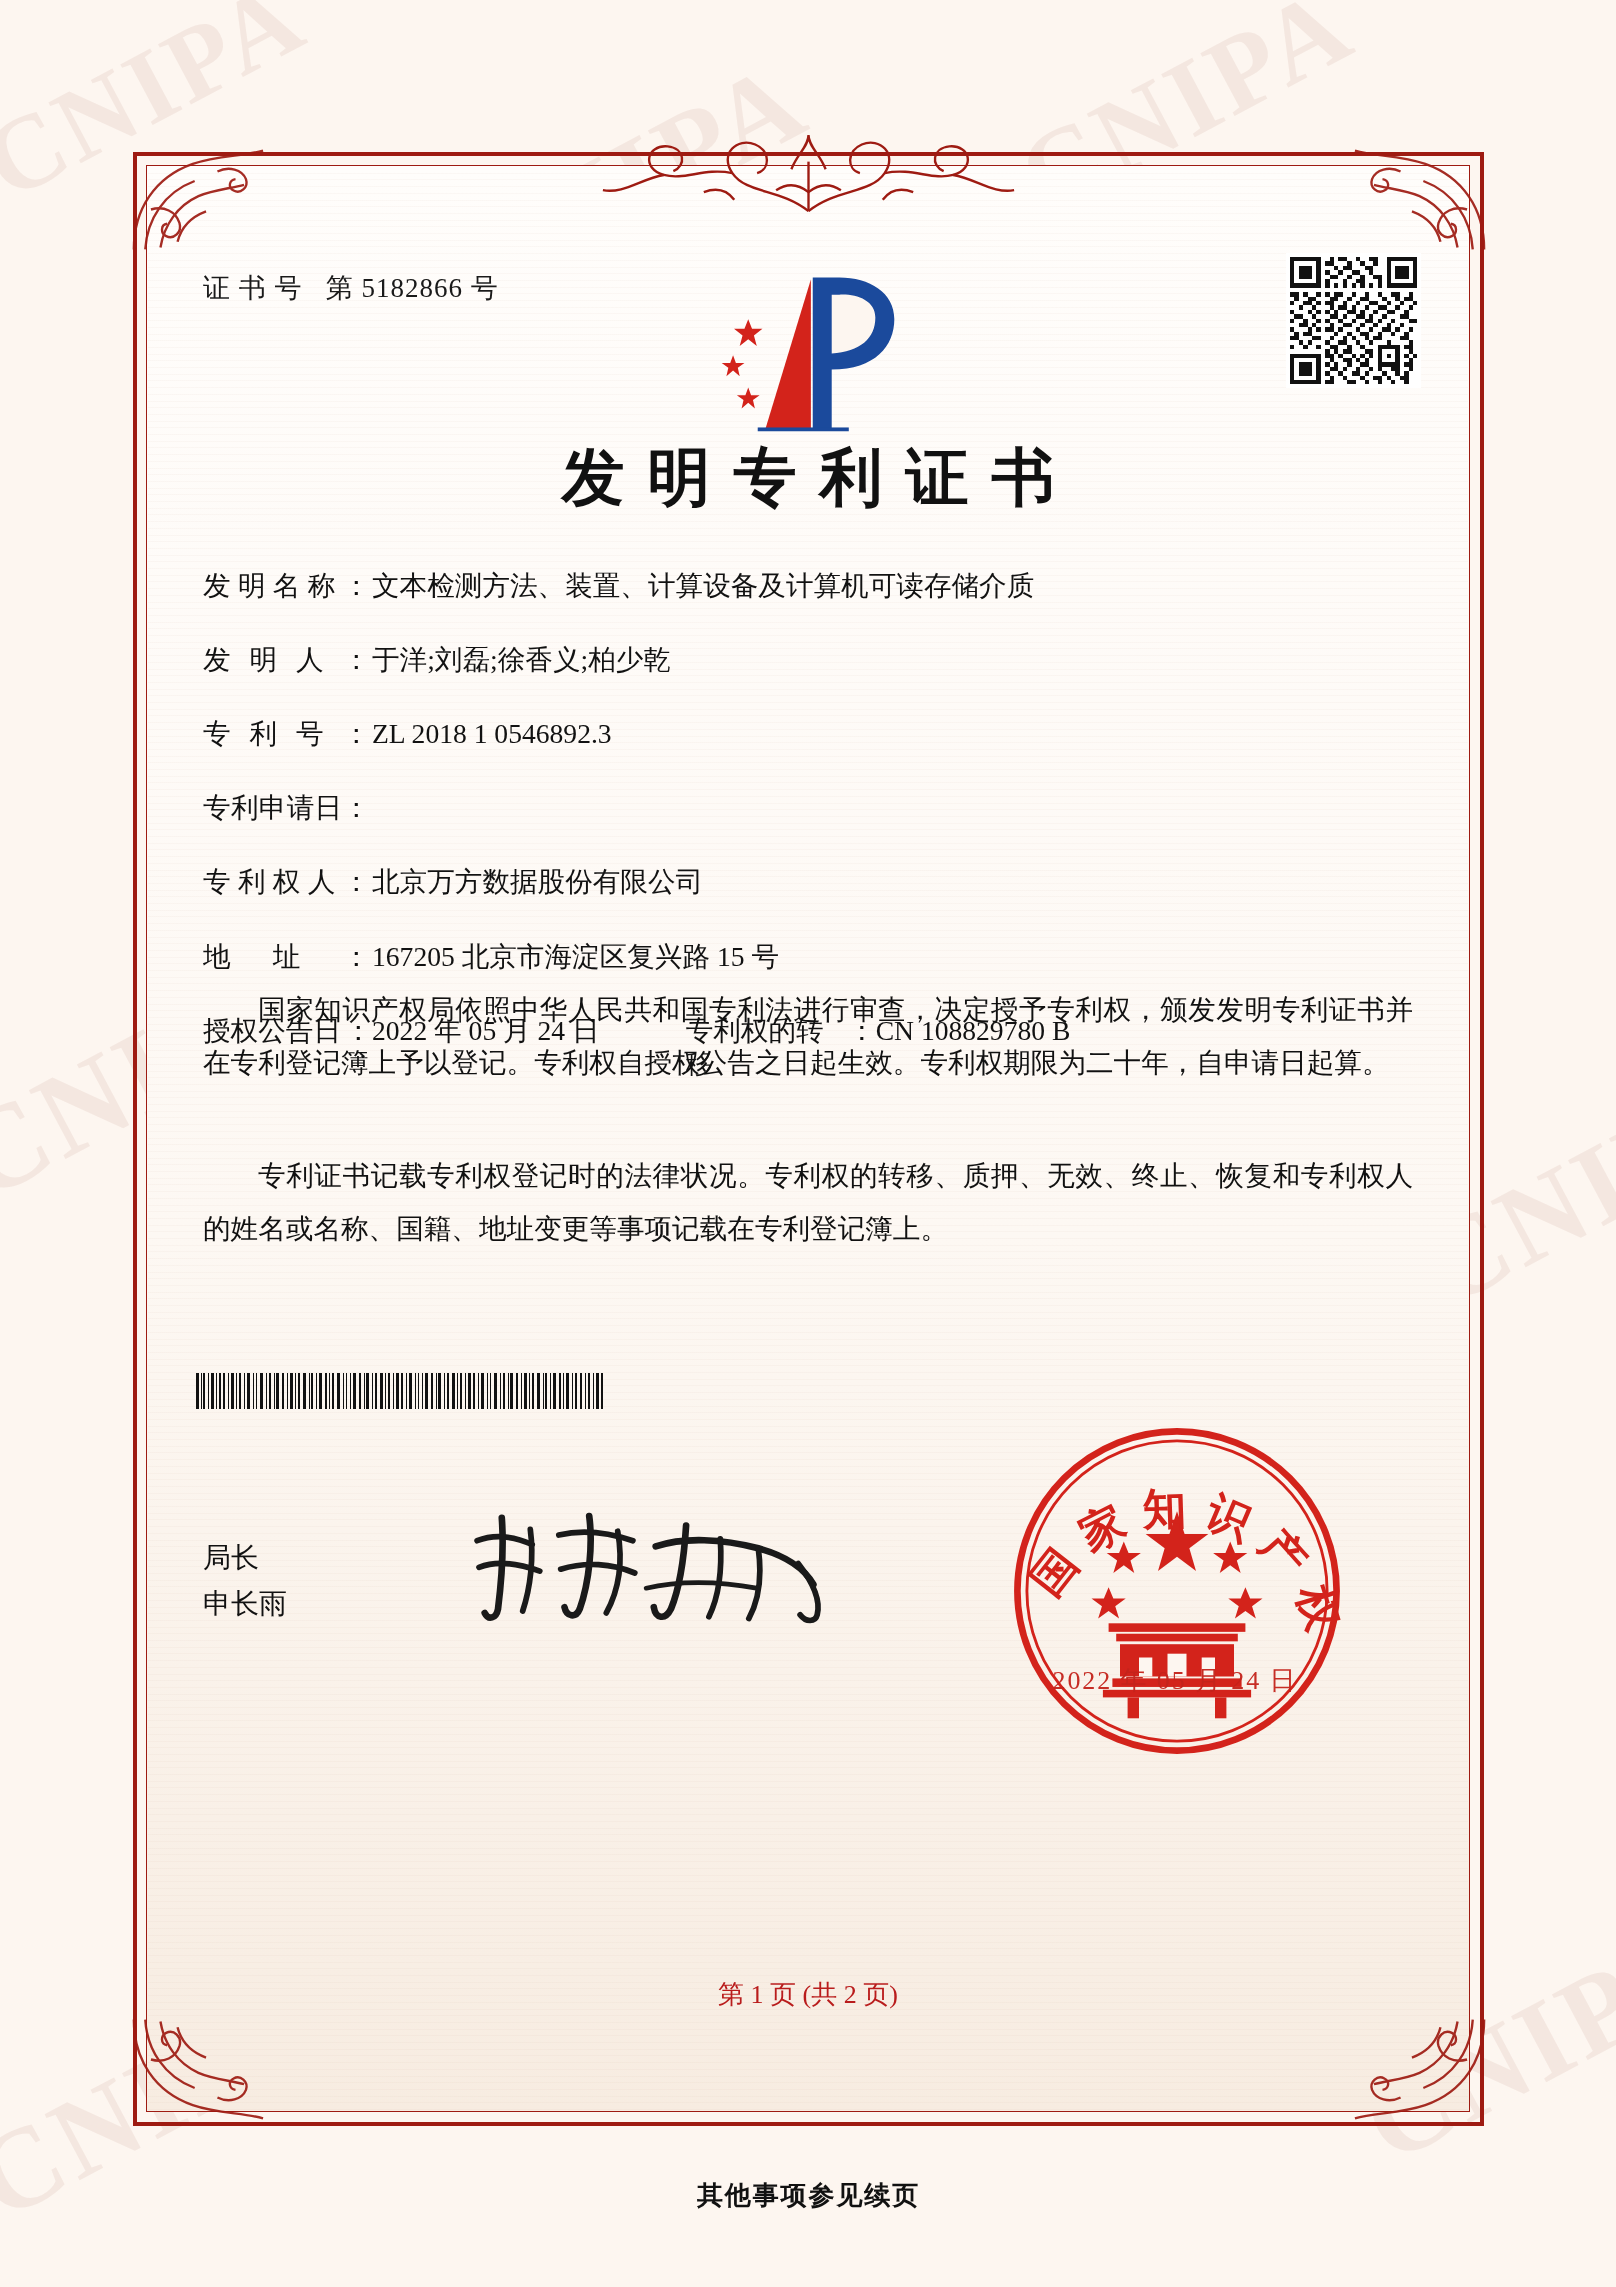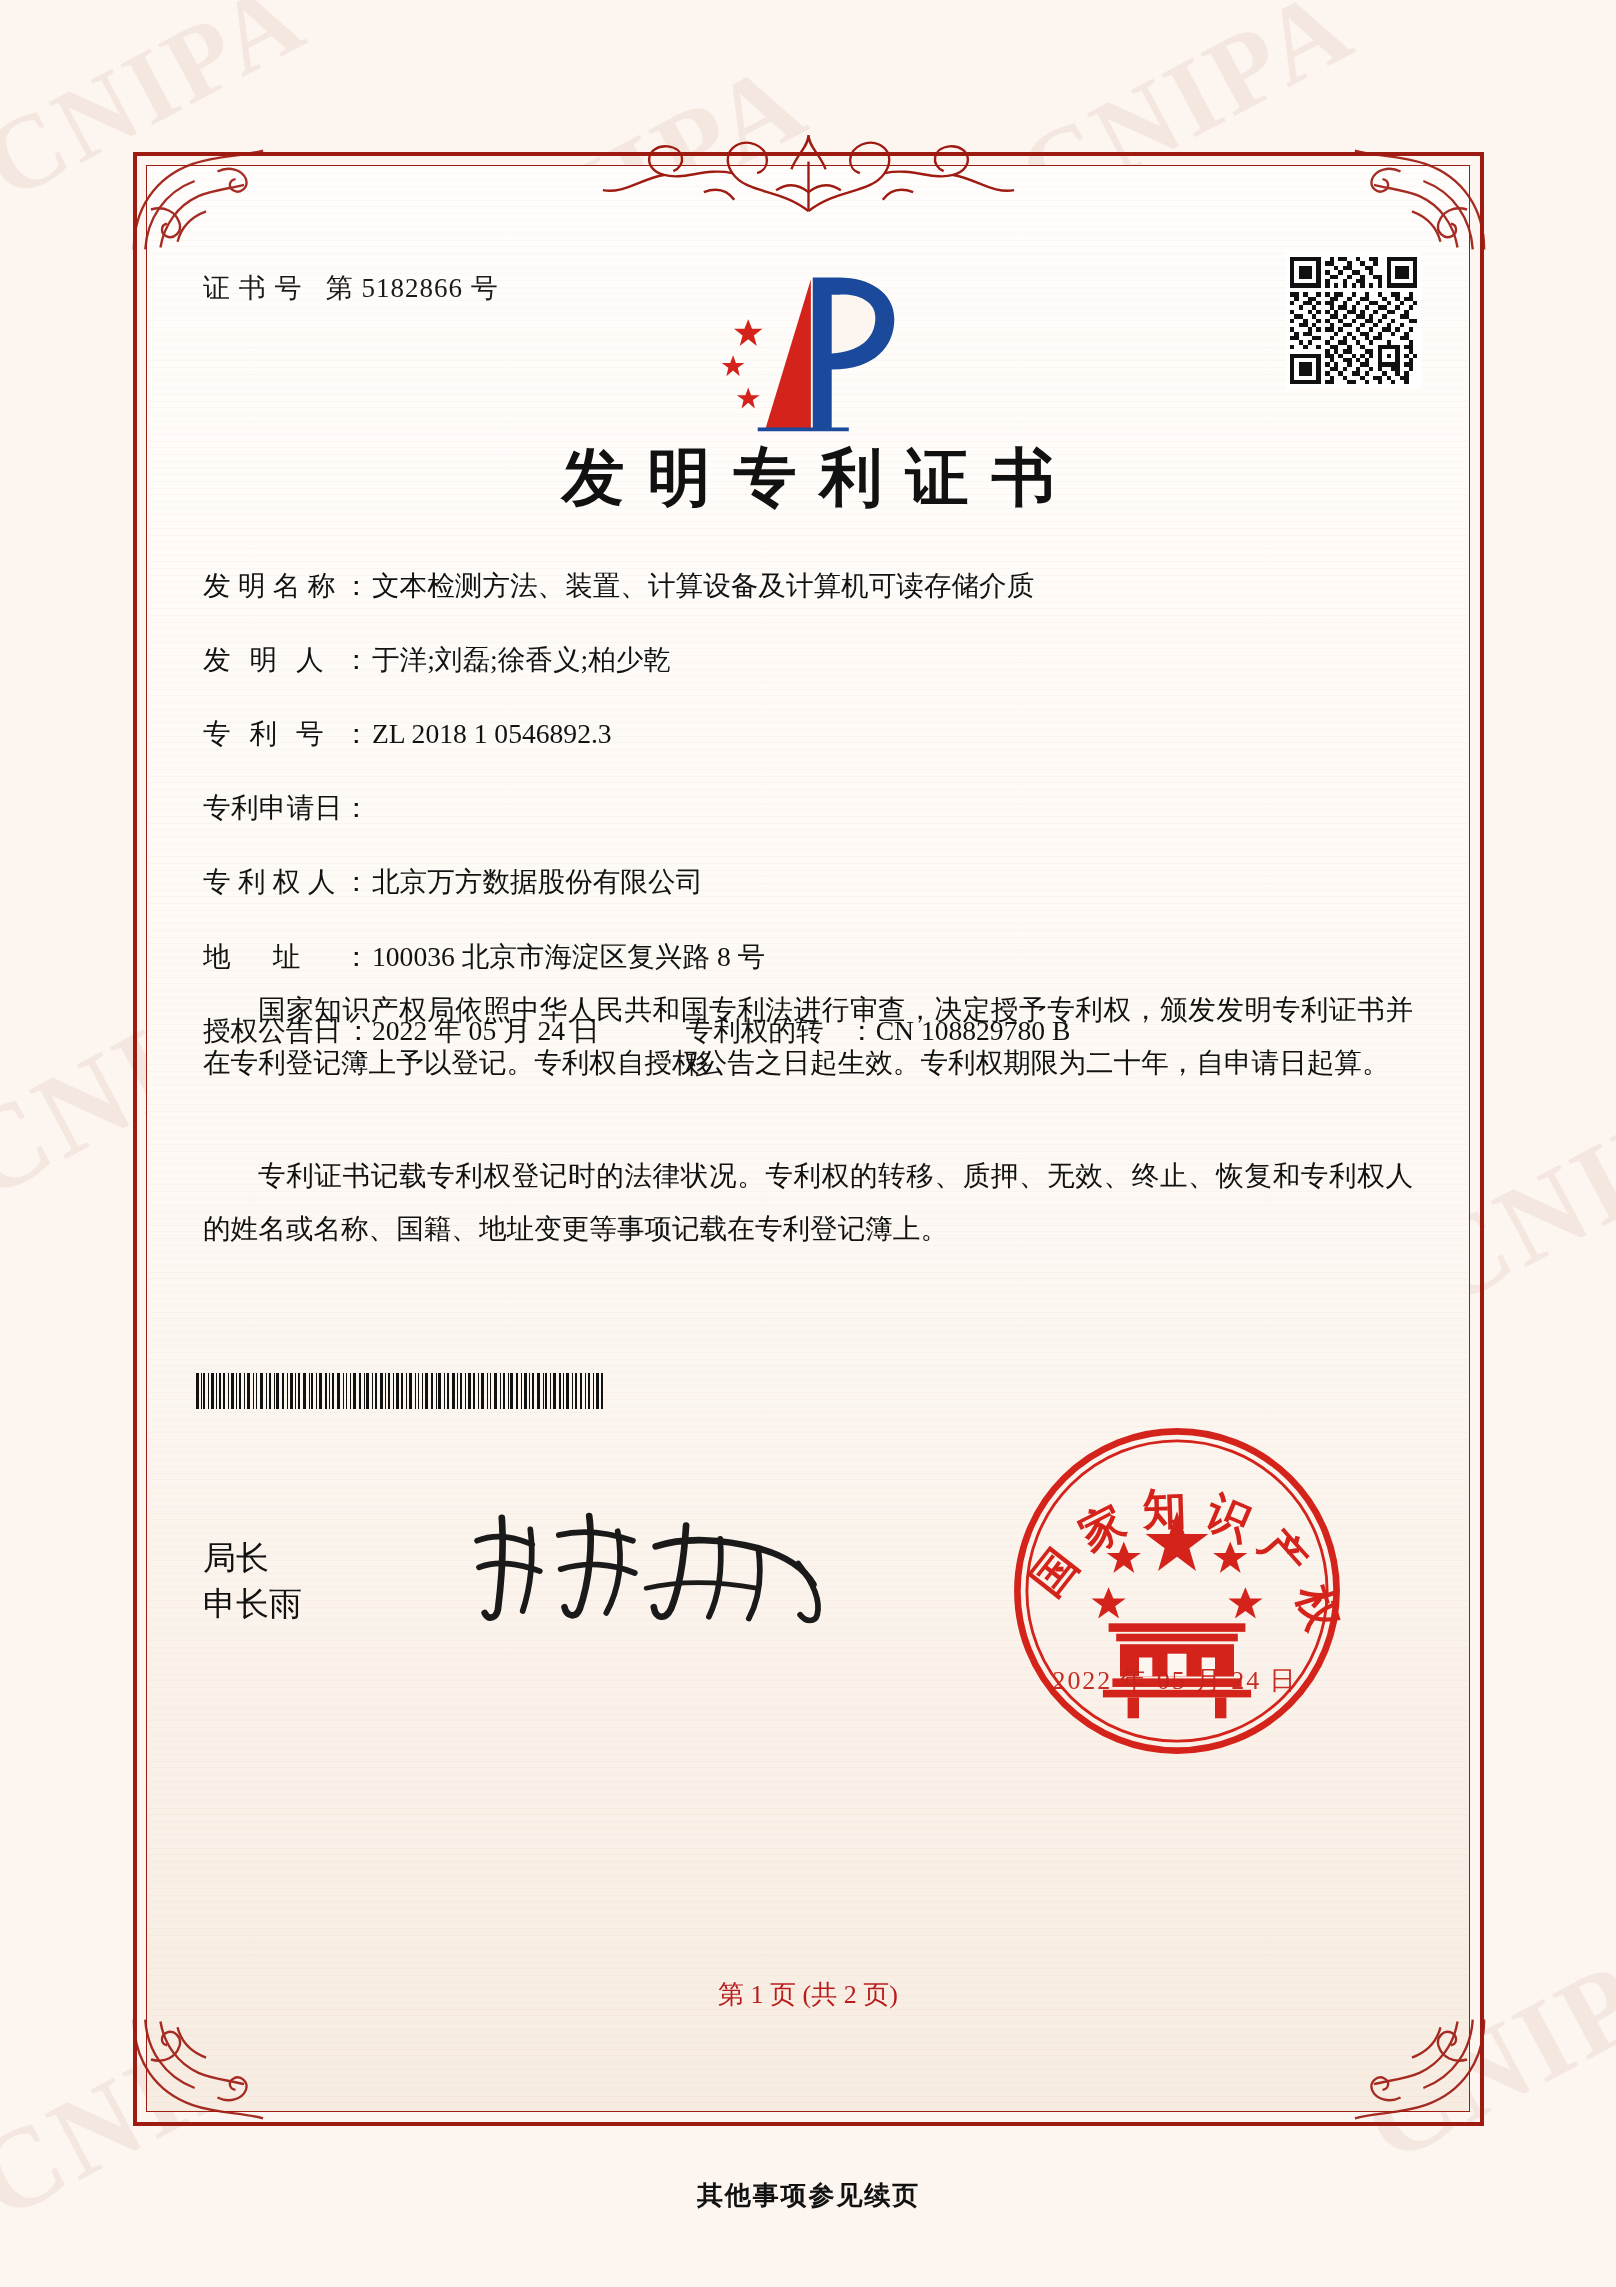--- a/index.html
+++ b/index.html
@@ -210,21 +210,21 @@
     width: 447px;
     height: 36px;
   }
   .barcode svg { width:100%; height:100%; display:block; }
 
   
   .sig-label {
     position: absolute;
     left: 57px;
     top: 1370px;
-    font-size: 33px;
+    font-size: 28px;
     color: #111;
     line-height: 46px;
   }
   .sig-script {
     position: absolute;
     left: 314px;
     top: 1332px;
     width: 399px;
     height: 133px;
     color: #1a1a1a;
@@ -662,21 +662,21 @@
         </span>
         <span class="field-value">北京万方数据股份有限公司</span>
       </div>
 
       <div class="field-row">
         <span class="field-label">
           <span>地</span>
           <span>址</span>
           <span class="field-colon">：</span>
         </span>
-        <span class="field-value">100036 北京市海淀区复兴路 8 号</span>
+        <span class="field-value">167205 北京市海淀区复兴路 15 号</span>
       </div>
 
       <div class="field-row row-two">
         <span class="grant-date-label">
           <span>授权公告日</span>
             <span>：</span>
         </span>
         <span>2022 年 05 月 24 日</span>
         <span class="grant-no-label">
           <span>专利权的转移</span>

